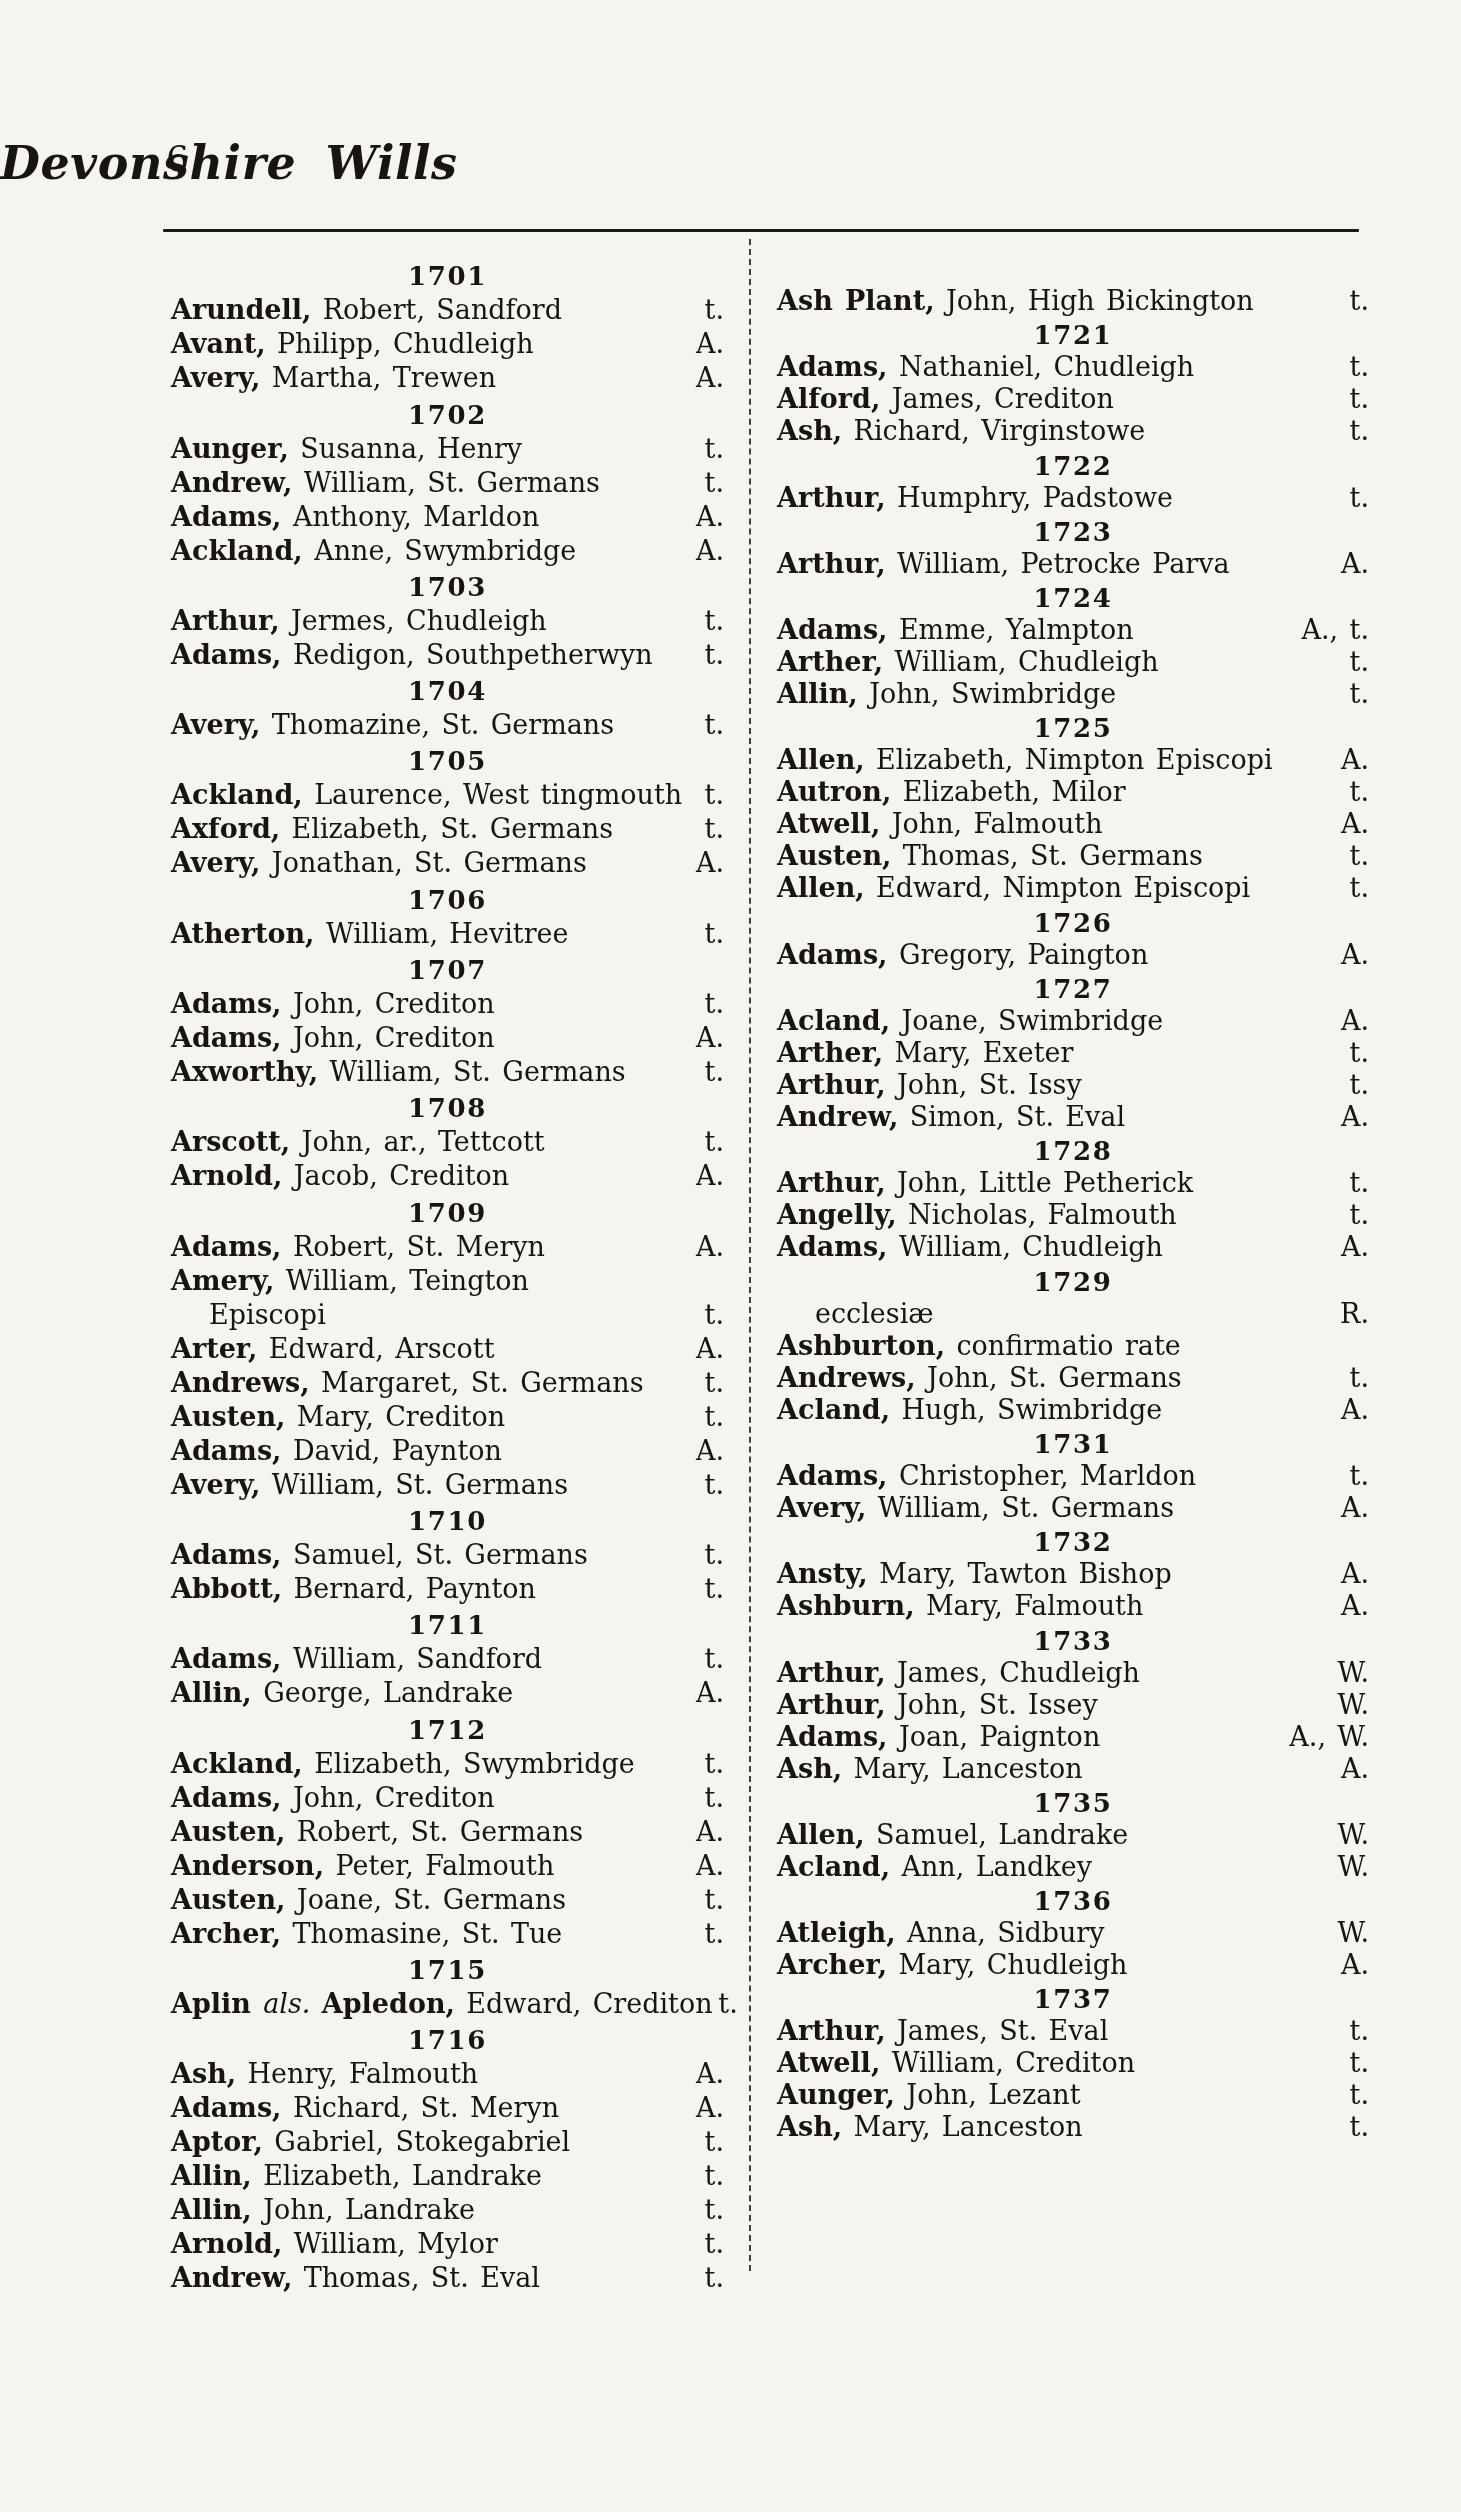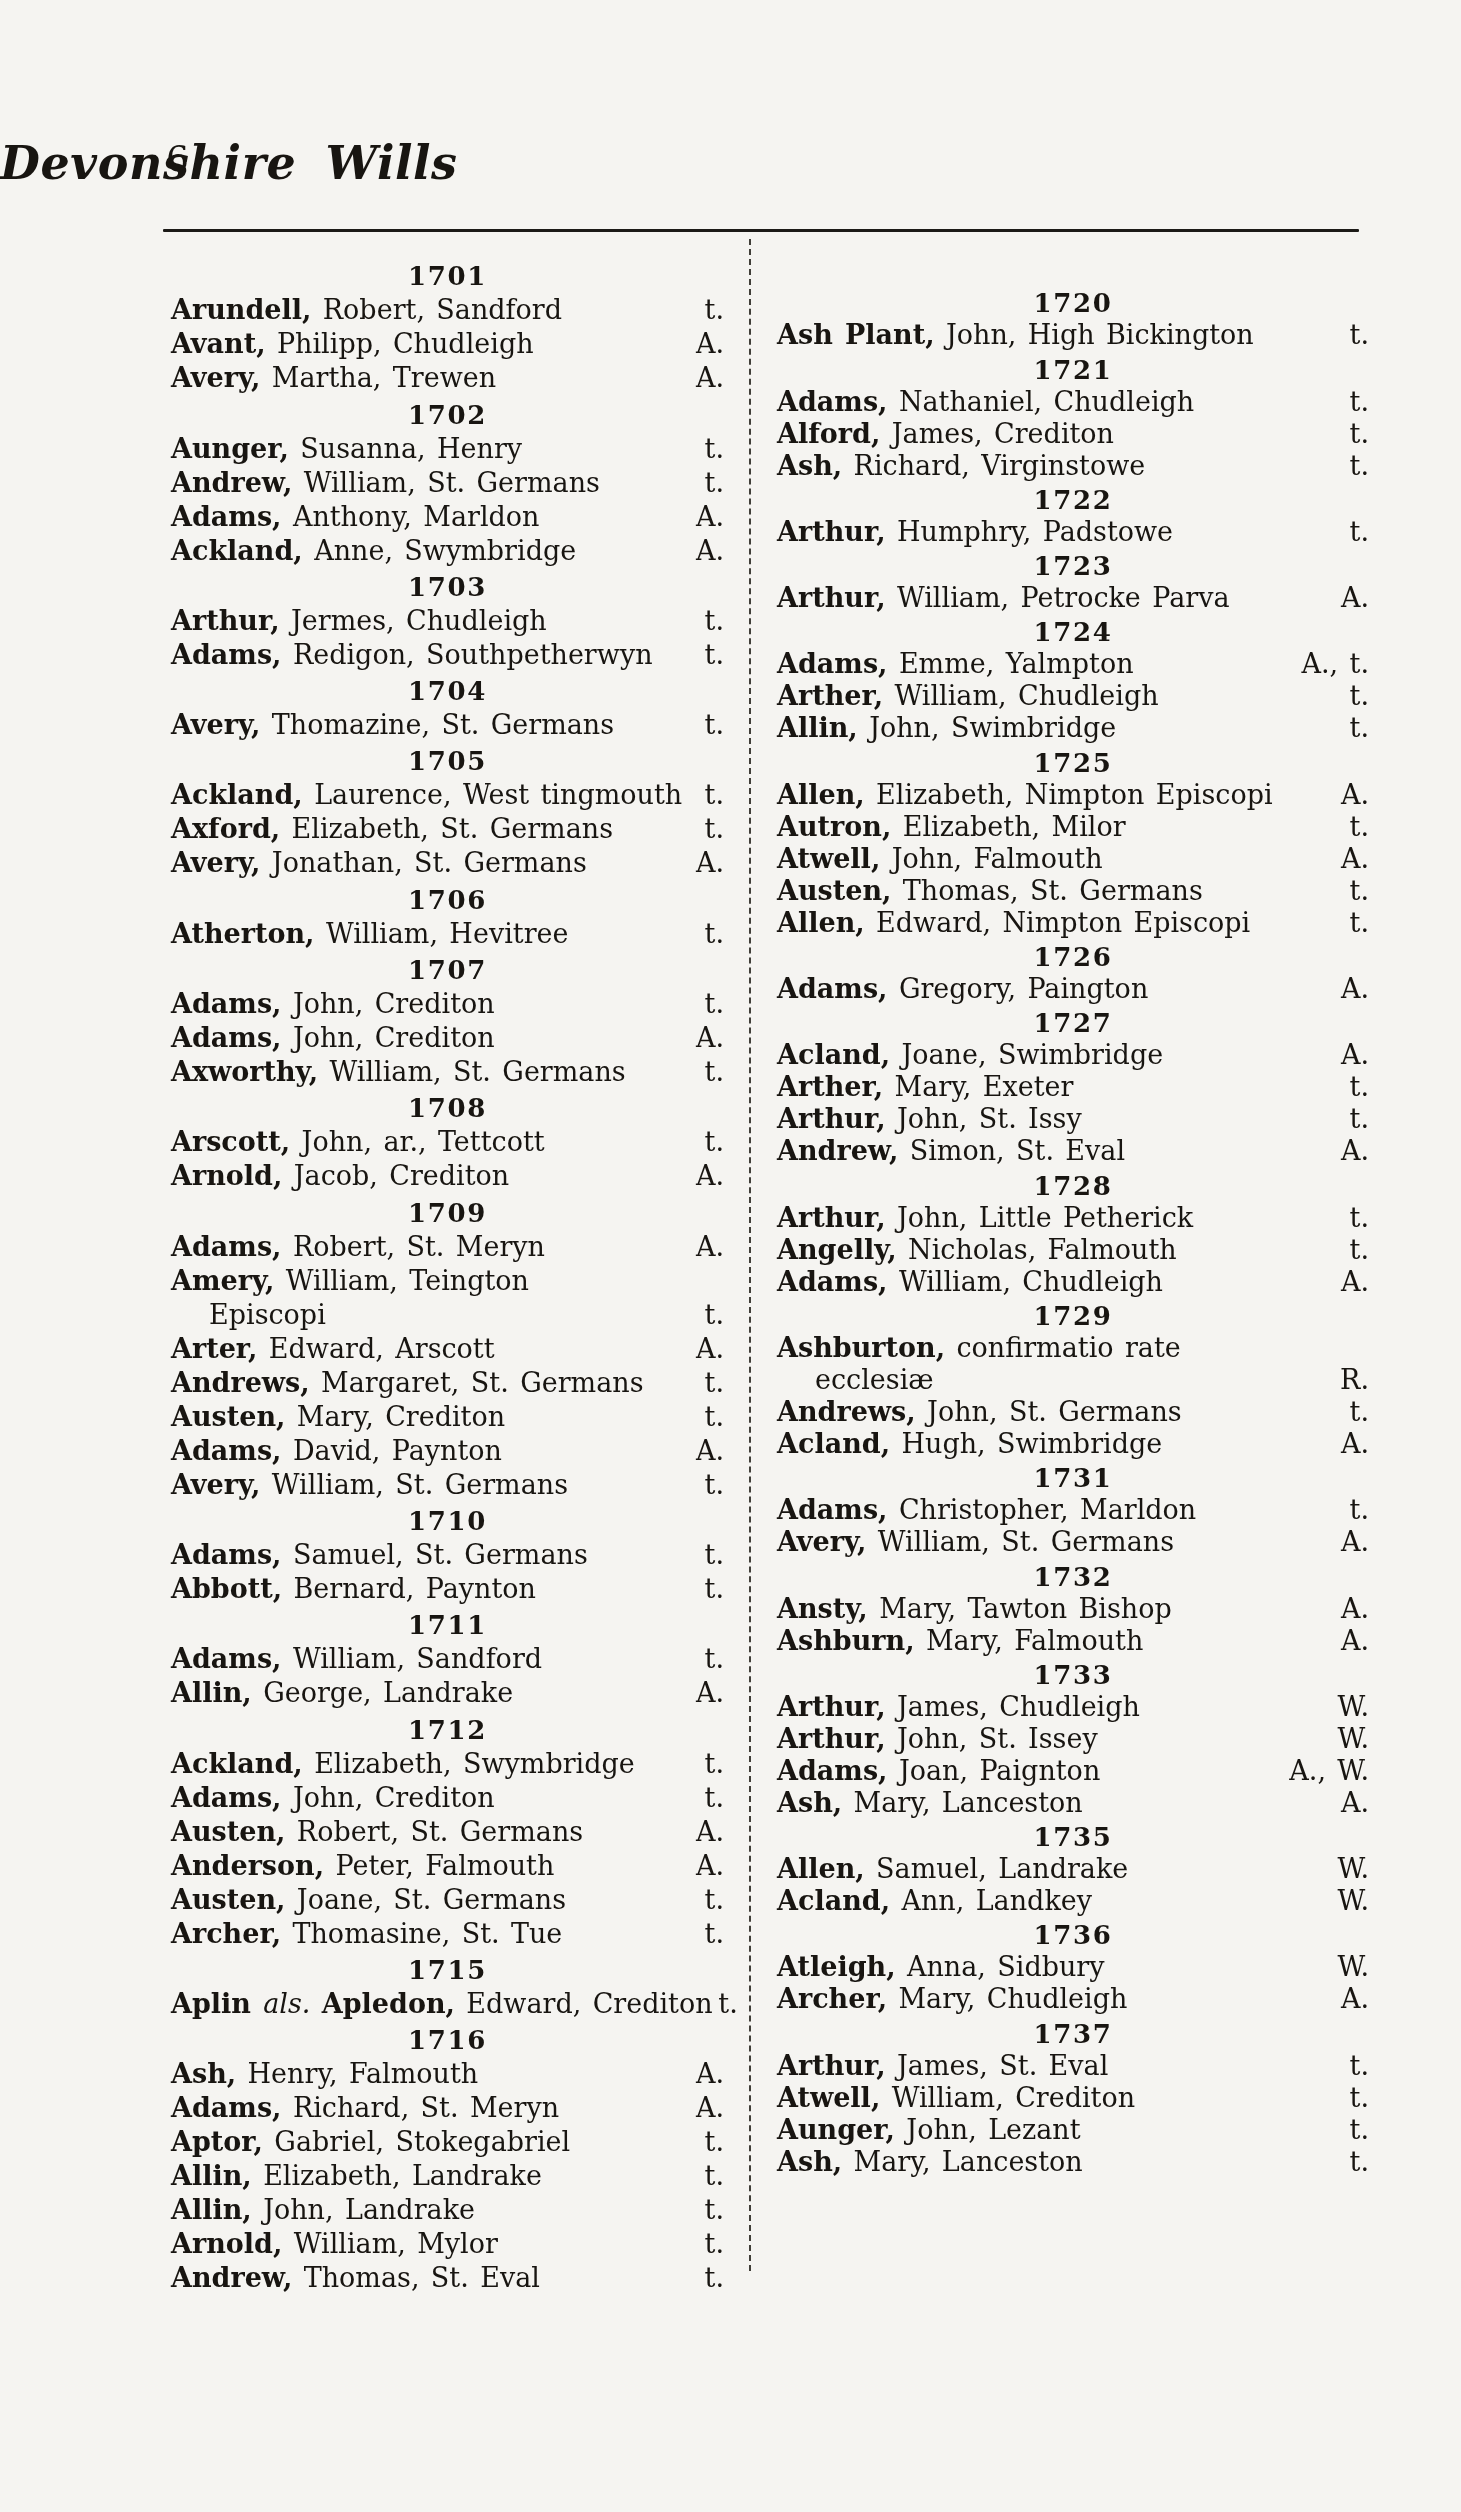--- a/index.html
+++ b/index.html
@@ -240,21 +240,20 @@
     <div class="row">
       <span class="name"><span class="b">Arnold,</span><span class="r"> William, Mylor</span></span>
       <span class="mark">t.</span>
     </div>
     <div class="row">
       <span class="name"><span class="b">Andrew,</span><span class="r"> Thomas, St. Eval</span></span>
       <span class="mark">t.</span>
     </div>
   </div>
 <div class="col col-right">
-    <div class="year">1720</div>
     <div class="row">
       <span class="name"><span class="b">Ash Plant,</span><span class="r"> John, High Bickington</span></span>
       <span class="mark">t.</span>
     </div>
     <div class="year">1721</div>
     <div class="row">
       <span class="name"><span class="b">Adams,</span><span class="r"> Nathaniel, Chudleigh</span></span>
       <span class="mark">t.</span>
     </div>
     <div class="row">
@@ -338,27 +337,27 @@
     </div>
     <div class="row">
       <span class="name"><span class="b">Angelly,</span><span class="r"> Nicholas, Falmouth</span></span>
       <span class="mark">t.</span>
     </div>
     <div class="row">
       <span class="name"><span class="b">Adams,</span><span class="r"> William, Chudleigh</span></span>
       <span class="mark">A.</span>
     </div>
     <div class="year">1729</div>
-    <div class="row">
-      <span class="name"><span class="b">Ashburton,</span><span class="r"> confirmatio rate</span></span>
-      <span class="mark"></span>
-    </div>
     <div class="row indent">
       <span class="name"><span class="r">ecclesiæ</span></span>
       <span class="mark">R.</span>
+    </div>
+    <div class="row">
+      <span class="name"><span class="b">Ashburton,</span><span class="r"> confirmatio rate</span></span>
+      <span class="mark"></span>
     </div>
     <div class="row">
       <span class="name"><span class="b">Andrews,</span><span class="r"> John, St. Germans</span></span>
       <span class="mark">t.</span>
     </div>
     <div class="row">
       <span class="name"><span class="b">Acland,</span><span class="r"> Hugh, Swimbridge</span></span>
       <span class="mark">A.</span>
     </div>
     <div class="year">1731</div>

